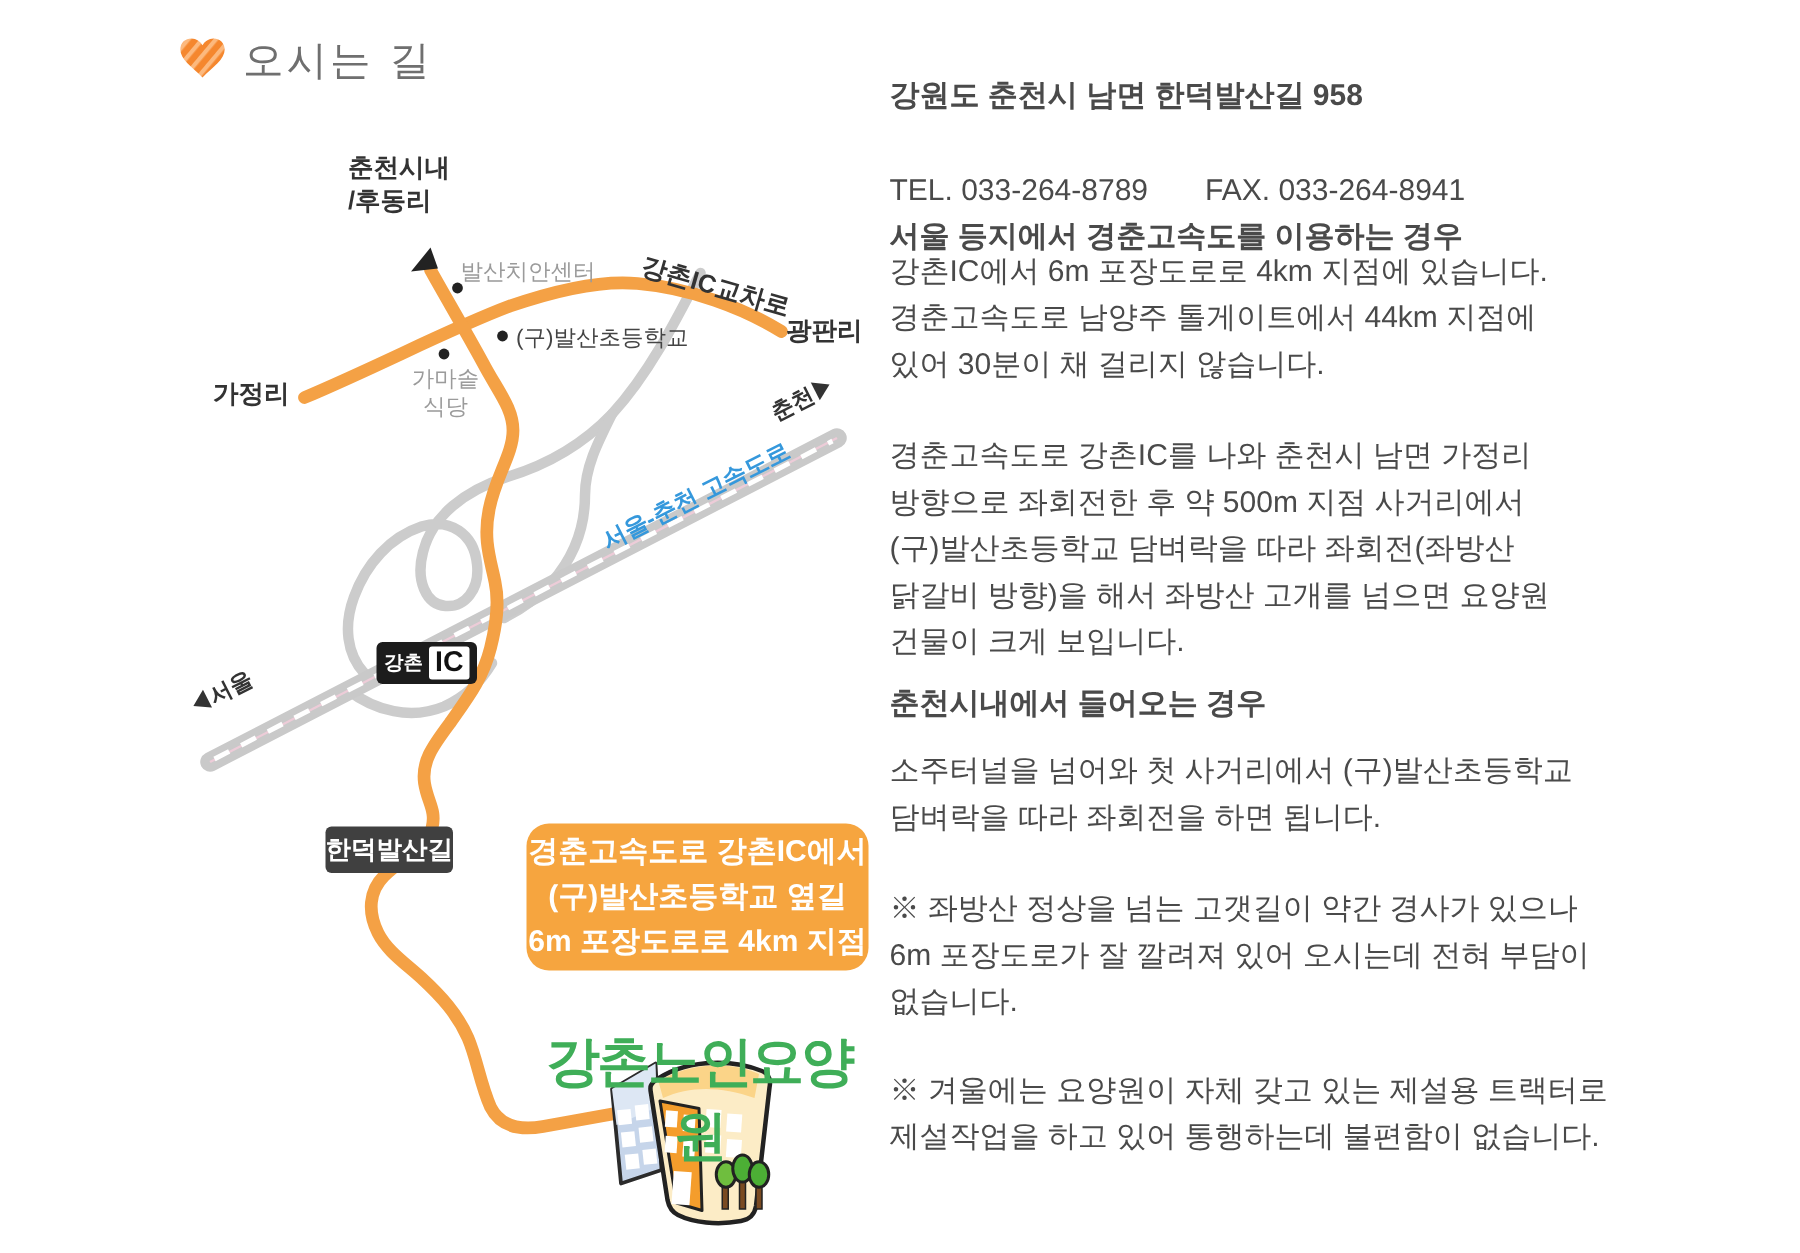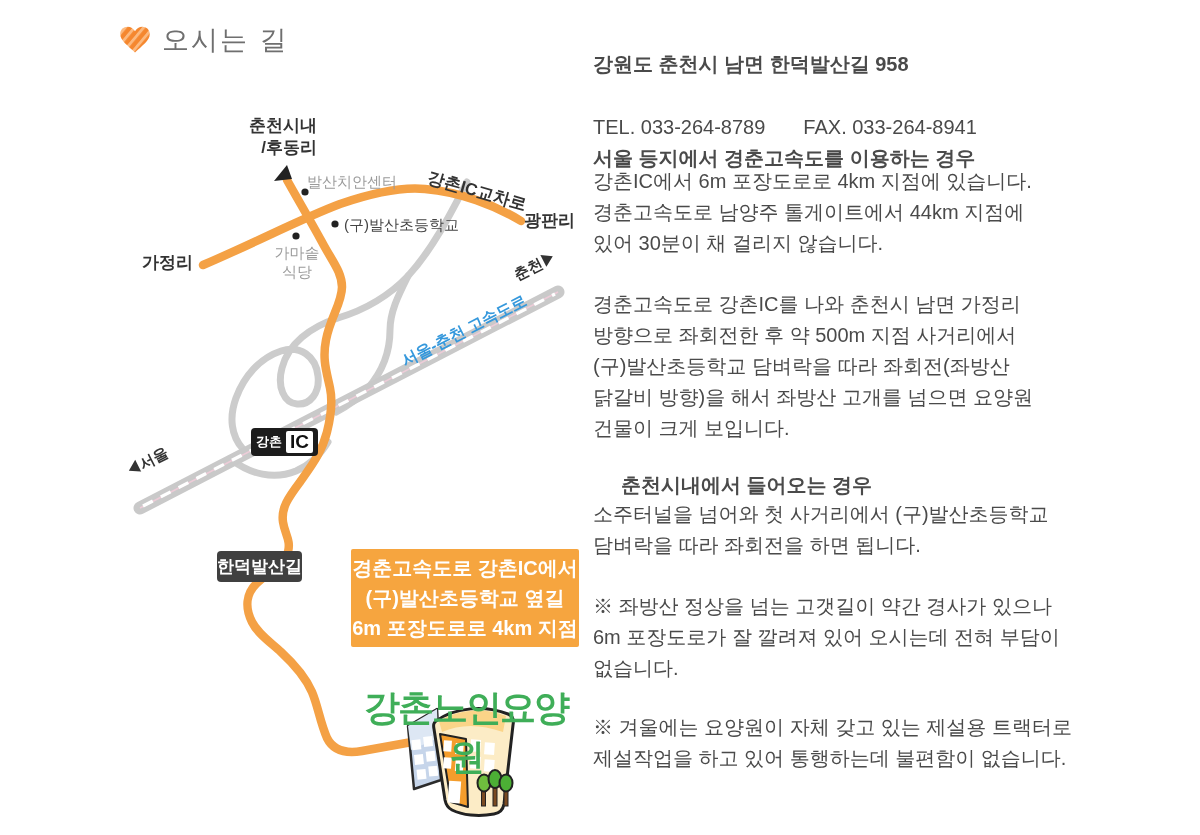--- a/index.html
+++ b/index.html
@@ -17,34 +17,34 @@
   .k15{font-size:15px;color:#444;}
   .rot{transform-origin:left top;}
   .ic-badge{position:absolute;left:251px;top:428px;display:flex;align-items:center;
             background:#1c1c1c;border-radius:4px;padding:3px 5px;}
   .ic-badge .nm{color:#fff;font-weight:bold;font-size:13px;line-height:22px;}
   .ic-badge .sfx{background:#fff;color:#111;font-weight:bold;font-size:19px;line-height:22px;
                  padding:0 4px;margin-left:4px;border-radius:2px;text-align:right;}
   .road-badge{position:absolute;left:217px;top:551px;background:#404040;color:#fff;
               font-weight:bold;font-size:17px;padding:4px 0;border-radius:4px;}
   .callout{position:absolute;left:351px;top:549px;width:228px;background:#f6a53f;color:#fff;
-           font-weight:bold;font-size:20px;line-height:30px;text-align:center;border-radius:2px;
+           font-weight:bold;font-size:20px;line-height:30px;text-align:center;border-radius:15px;
            padding:4px 0;white-space:pre-line;}
   .facility{position:absolute;left:348px;top:644px;width:236px;text-align:center;color:#3fae58;
             font-weight:bold;font-size:36px;letter-spacing:-2px;margin-top:40px;}
   .hwy-label{position:absolute;left:403px;top:352px;color:#3598dc;font-weight:bold;font-size:16px;
              transform:rotate(-27deg);transform-origin:left center;white-space:nowrap;}
   
   .rc{position:absolute;left:593px;top:0;width:482px;}
   .rc .blk{position:absolute;left:0;white-space:pre-line;font-size:20px;line-height:31px;color:#4a4a4a;}
   .addr{top:49px;font-size:22px;line-height:26px;font-weight:bold;color:#c9804a;white-space:nowrap;}
   .telfax{top:81px;font-size:20px;line-height:26px;color:#c9804a;white-space:nowrap;}
   .telfax .fax{margin-left:38px;}
   .bluehead{font-weight:bold;color:#2b8ed8;font-size:21px;line-height:26px;white-space:nowrap;}
-  .h1{top:143px;} .b1{top:166px;} .p2{top:289px;} .h2{top:470px;margin-left:28px;} .b2{top:499px;}
+  .h1{top:143px;} .b1{top:166px;} .p2{top:289px;} .h2{top:454px;} .b2{top:499px;}
   .n1{top:591px;} .n2{top:712px;}
 </style>
 </head>
 <body>
 
 <div class="page">
 
   <div class="hdr">
     <span>
       <svg width="34" height="31" viewBox="0 0 24 22">
@@ -118,21 +118,21 @@
           <rect x="481.5" y="790" width="4" height="16" fill="#7a4a21" stroke="#222" stroke-width="1"></rect>
           <rect x="493" y="788" width="4" height="18" fill="#7a4a21" stroke="#222" stroke-width="1"></rect>
           <rect x="504" y="790" width="4" height="16" fill="#7a4a21" stroke="#222" stroke-width="1"></rect>
           <ellipse cx="484" cy="783" rx="6.5" ry="8.5" fill="#6fbe3e" stroke="#222" stroke-width="2"></ellipse>
           <ellipse cx="495" cy="779" rx="6.5" ry="9" fill="#4caf35" stroke="#222" stroke-width="2"></ellipse>
           <ellipse cx="506" cy="783" rx="6.5" ry="8.5" fill="#4caf35" stroke="#222" stroke-width="2"></ellipse>
         </g>
       </g>
     </svg>
 
-    <div class="mlabel b17" style="left:232px;top:115px;width:85px;text-align:right;">춘천시내
+    <div class="mlabel b17" style="left:232px;top:101px;width:85px;text-align:left;">춘천시내
 /후동리</div>
     <div class="mlabel g15" style="left:307px;top:172px;">발산치안센터</div>
     <div class="mlabel k15" style="left:344px;top:216px;">(구)발산초등학교</div>
     <div class="mlabel g15" style="left:268px;top:243px;width:58px;text-align:center;">가마솥
 식당</div>
     <div class="mlabel b17" style="left:142px;top:252px;">가정리</div>
     <div class="mlabel b17 rot" style="left:431px;top:167px;transform:rotate(16deg);">강촌IC교차로</div>
     <div class="mlabel b17" style="left:524px;top:210px;">광판리</div>
     <div class="mlabel rot" style="left:511px;top:268px;font-weight:bold;font-size:15px;transform:rotate(-27deg);">춘천▶</div>
     <div class="mlabel rot" style="left:123px;top:464px;font-weight:bold;font-size:15px;transform:rotate(-27deg);">◀서울</div>

